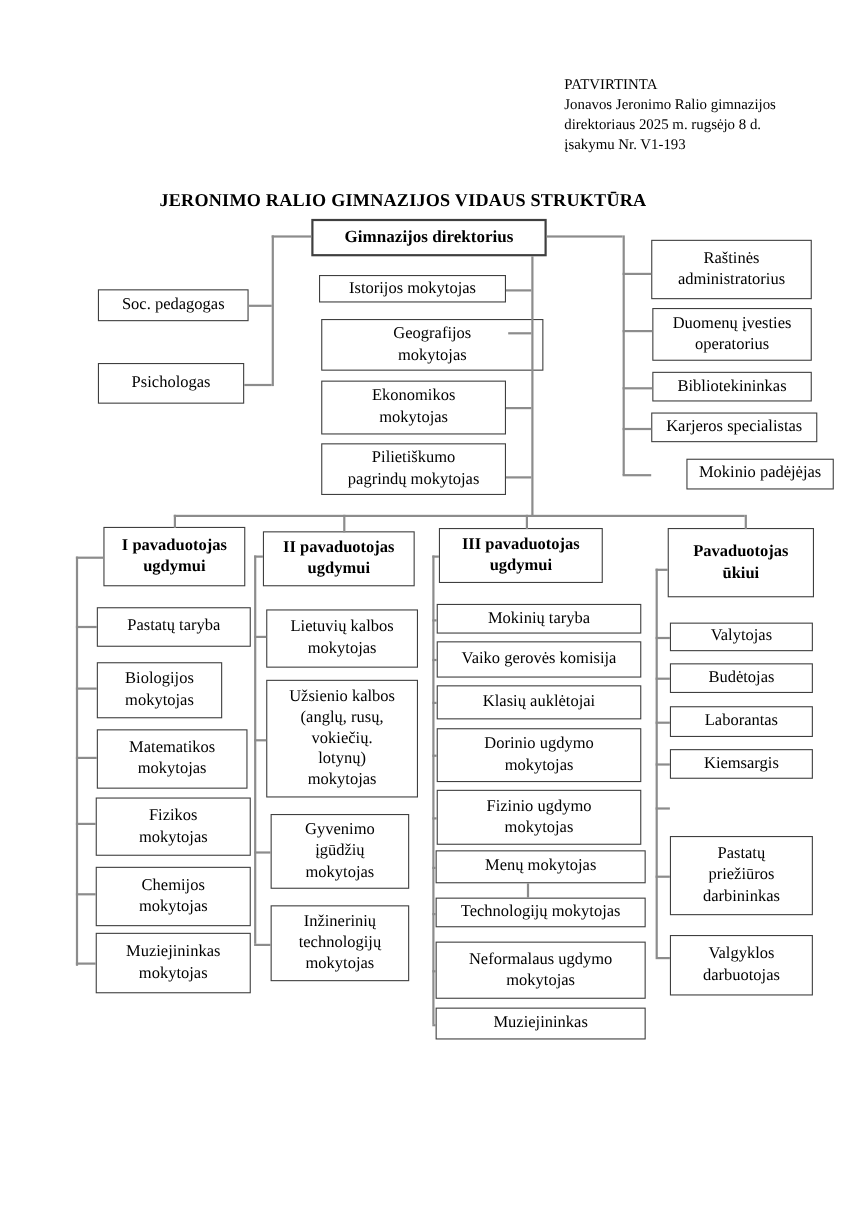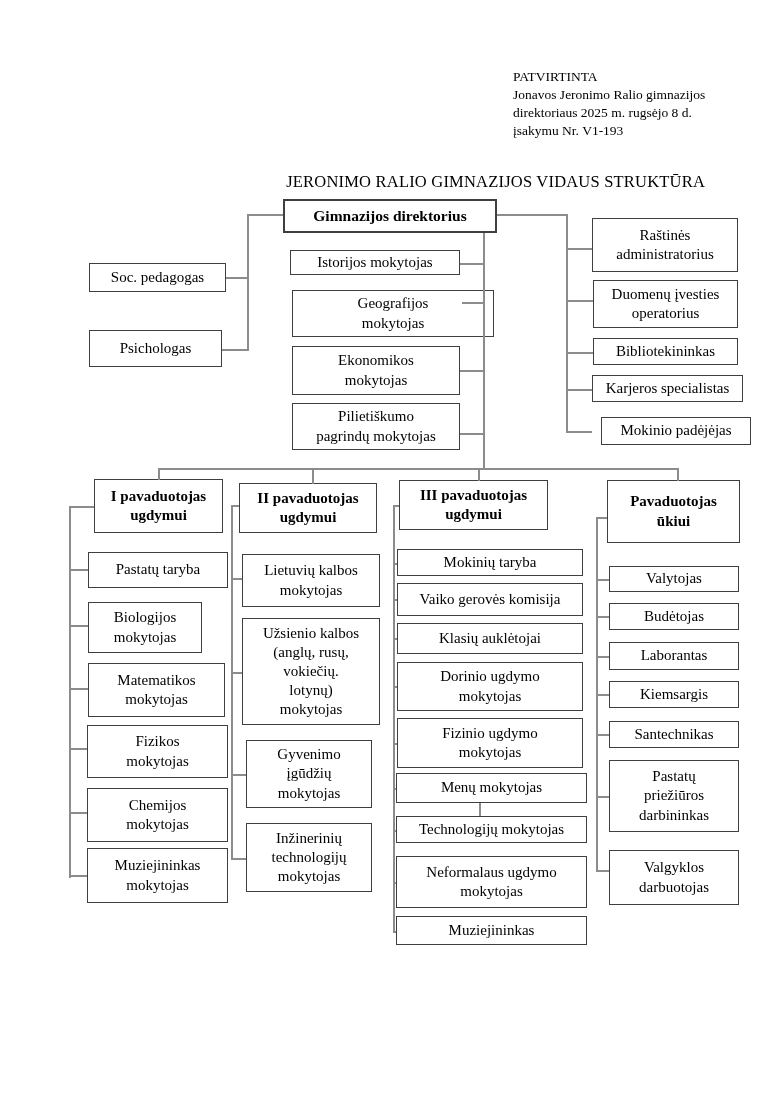--- a/index.html
+++ b/index.html
@@ -11,22 +11,22 @@
   html,body{margin:0;padding:0;background:var(--bg);}
   #page{
     position:relative;width:780px;height:1102px;background:var(--bg);
     font-family:"Liberation Serif", serif;color:var(--text);overflow:hidden;
   }
   .approval{
     position:absolute;left:513px;top:68px;width:265px;
     font-size:13.5px;line-height:18px;white-space:pre-line;
   }
   .title{
-    position:absolute;left:145px;top:172px;width:560px;text-align:right;
-    font-weight:normal;font-size:16.5px;letter-spacing:.2px;
+    position:absolute;left:145px;top:172px;width:560px;text-align:left;
+    font-weight:bold;font-size:16.5px;letter-spacing:.2px;
   }
   .box{
     position:absolute;box-sizing:border-box;background:var(--bg);
     border:1.5px solid var(--border);
     display:flex;align-items:center;justify-content:center;
     text-align:center;white-space:pre-line;
     font-size:15px;line-height:1.28;padding:1px 2px;
   }
   .bold{font-weight:bold;}
   .thick{border-width:2px;}
@@ -57,21 +57,21 @@
 mokytojas</div>
   <div class="box" style="left:292px;top:403px;width:168px;height:47px">Pilietiškumo
 pagrindų mokytojas</div>
 
   <div class="box" style="left:592px;top:218px;width:146px;height:54px">Raštinės
 administratorius</div>
   <div class="box" style="left:593px;top:338px;width:145px;height:27px">Bibliotekininkas</div>
   <div class="box" style="left:593px;top:280px;width:145px;height:48px">Duomenų įvesties
 operatorius</div>
   <div class="box" style="left:592px;top:375px;width:151px;height:27px">Karjeros specialistas</div>
-  <div class="box" style="left:601px;top:417px;width:150px;height:28px">Mokinio padėjėjas</div>
+  <div class="box" style="left:624px;top:417px;width:134px;height:28px">Mokinio padėjėjas</div>
 
   <div class="box bold" style="left:94px;top:479px;width:129px;height:54px">I pavaduotojas
 ugdymui</div>
   <div class="box bold" style="left:239px;top:483px;width:138px;height:50px">II pavaduotojas
 ugdymui</div>
   <div class="box bold" style="left:399px;top:480px;width:149px;height:50px">III pavaduotojas
 ugdymui</div>
   <div class="box bold" style="left:607px;top:480px;width:133px;height:63px">Pavaduotojas
 ūkiui</div>
 
@@ -111,21 +111,20 @@
   <div class="box" style="left:396px;top:773px;width:191px;height:30px">Menų mokytojas</div>
   <div class="box" style="left:396px;top:816px;width:191px;height:27px">Technologijų mokytojas</div>
   <div class="box" style="left:396px;top:856px;width:191px;height:52px">Neformalaus ugdymo
 mokytojas</div>
   <div class="box" style="left:396px;top:916px;width:191px;height:29px">Muziejininkas</div>
 
   <div class="box" style="left:609px;top:566px;width:130px;height:26px">Valytojas</div>
   <div class="box" style="left:609px;top:603px;width:130px;height:27px">Budėtojas</div>
   <div class="box" style="left:609px;top:642px;width:130px;height:28px">Laborantas</div>
   <div class="box" style="left:609px;top:681px;width:130px;height:27px">Kiemsargis</div>
-  <div class="box" style="left:609px;top:721px;width:130px;height:27px">Santechnikas</div>
   <div class="box" style="left:609px;top:760px;width:130px;height:72px">Pastatų
 priežiūros
 darbininkas</div>
   <div class="box" style="left:609px;top:850px;width:130px;height:55px">Valgyklos
 darbuotojas</div>
 
 <div class="hline" style="left: 247px; top: 214px; width: 36px;"></div>
     <div class="vline" style="left: 247px; top: 214px; height: 137px;"></div>
     <div class="hline" style="left: 226px; top: 277px; width: 21px;"></div>
     <div class="hline" style="left: 222px; top: 349px; width: 25px;"></div>

